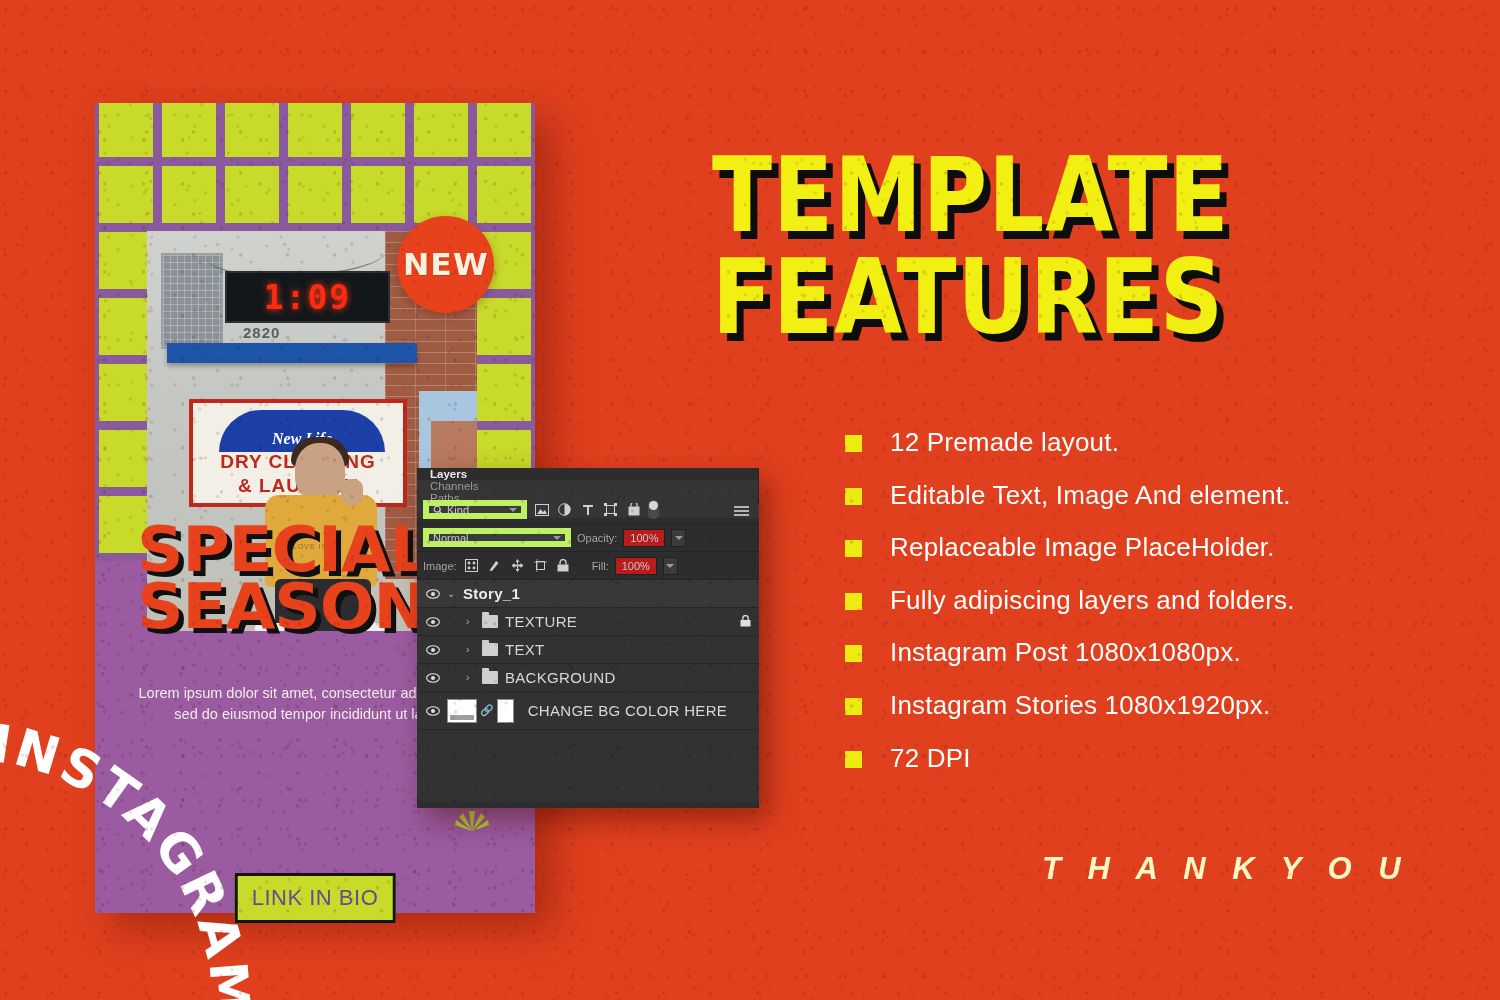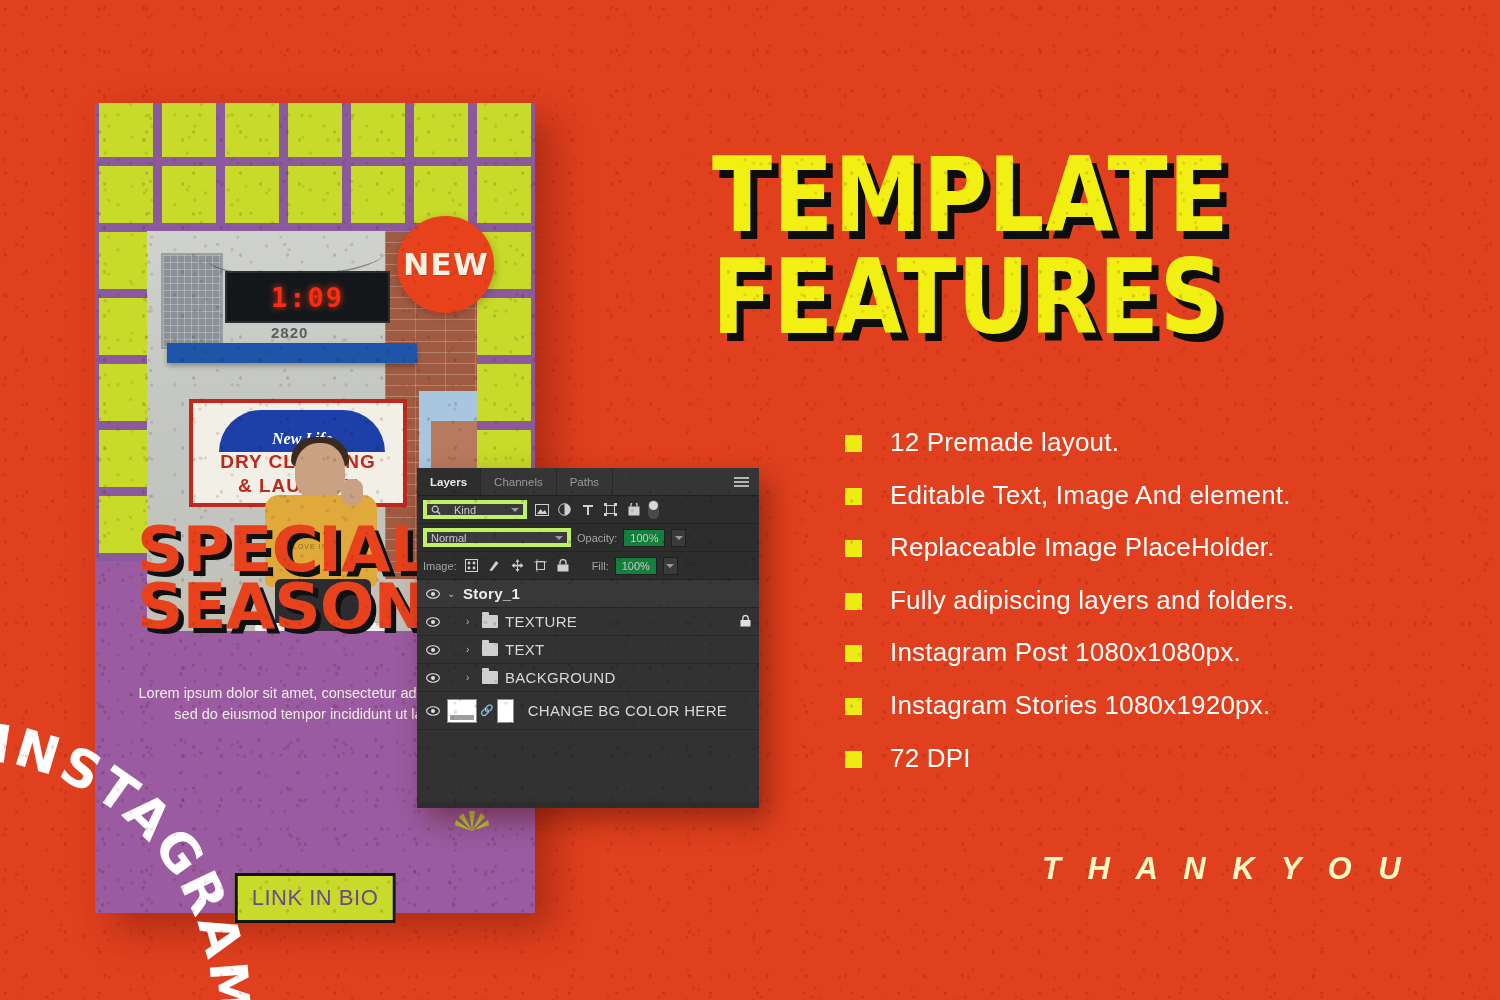--- a/index.html
+++ b/index.html
@@ -83,24 +83,24 @@
   .ph-window{ position:absolute; left:14px; top:22px; width:62px; height:96px; background:#8b9297;
               background-image:linear-gradient(to right,rgba(255,255,255,.25) 0 1px,transparent 1px),
                                linear-gradient(to bottom,rgba(255,255,255,.25) 0 1px,transparent 1px);
               background-size:7px 7px; border:2px solid #9aa0a2;}
   .ph-clock{
     position:absolute; left:78px; top:40px; width:165px; height:52px;
     background:#13171a; border:2px solid #2a2f33;
     display:flex; align-items:center; justify-content:center;
   }
   .ph-clock .digits{
-    font-family:"DejaVu Sans Mono", monospace; font-size:27px; letter-spacing:2px;
+    font-family:"DejaVu Sans Mono", monospace; font-size:33px; letter-spacing:2px;
     color:#ff2a12; text-shadow:0 0 7px rgba(255,60,20,.95); font-weight:bold;
   }
-  .ph-addr{ position:absolute; left:124px; top:93px; font-size:15px; font-weight:bold; color:#5b5f5c; letter-spacing:1px;}
+  .ph-addr{ position:absolute; left:96px; top:93px; font-size:15px; font-weight:bold; color:#5b5f5c; letter-spacing:1px;}
   .ph-wires{ position:absolute; left:60px; top:0; width:180px; height:46px;
              border-bottom:2px solid rgba(40,40,40,.45); border-radius:0 0 60% 40%; }
   .ph-awning{ position:absolute; left:20px; top:112px; width:250px; height:20px; background:#1f55a8;
               box-shadow:0 3px 5px rgba(0,0,0,.3); }
   .ph-sign{
     position:absolute; left:42px; top:168px; width:218px; height:108px;
     background:#f2efe6; border:4px solid #c0271d;
   }
   .ph-sign .arc{
     position:absolute; left:26px; top:7px; width:166px; height:42px;
@@ -165,41 +165,41 @@
     fill:#ffffff; font-family:"DejaVu Sans", sans-serif; font-weight:bold;
     font-size:52px; letter-spacing:3px;
   }
 
   
   .ps-panel{
     position:absolute; left:417px; top:468px; width:342px; height:340px; z-index:40;
     background:#2d2d2d; color:#c9c9c9; font-size:11px;
     box-shadow:10px 12px 26px rgba(70,8,0,.45);
   }
-  .ps-tabs{ display:flex; align-items:stretch; height:28px; background:#a16207; border-bottom:1px solid #202020;}
+  .ps-tabs{ display:flex; align-items:stretch; height:28px; background:#a16207; border-bottom:1px solid #202020;flex-direction:column;}
   .ps-tab{ padding:0 13px; display:flex; align-items:center; color:#9a9a9a; font-size:11.5px; background:#353535; border-right:1px solid #262626;}
   .ps-tab.active{ background:#2d2d2d; color:#e9e9e9; font-weight:bold;}
   .ps-tabfill{ flex:1; background:#353535; display:flex; align-items:center; justify-content:flex-end; padding-right:10px;}
   .ps-burger{ width:15px; }
   .ps-burger i{ display:block; height:2px; background:#b5b5b5; margin:2px 0;}
 
   .ps-row{ display:flex; align-items:center; height:28px; padding:0 6px; gap:6px; border-bottom:1px solid #242424;}
   .ps-select{
-    background:#3b3b3b; border:4px solid #bef264; height:19px; display:flex; align-items:center;
-    padding:0 4px; gap:13px; color:#c9c9c9; font-size:11px;
+    background:#3b3b3b; border:6px solid #bef264; height:19px; display:flex; align-items:center;
+    padding:0 4px; gap:4px; color:#c9c9c9; font-size:11px;
   }
   .ps-select.kind{ width:104px; justify-content:flex-start; }
   .ps-select.blend{ width:148px; }
   .caret{ margin-left:auto; width:0;height:0;border-left:4px solid transparent;border-right:4px solid transparent;border-top:4px solid #9a9a9a;}
   .ficon{ width:17px; height:17px; display:flex; align-items:center; justify-content:center; color:#cfcfcf; font-size:12px;}
   .ficon svg{ display:block; }
   .toggle-pill{ width:11px; height:19px; border-radius:6px; background:#4a4a4a; position:relative;}
   .toggle-pill::after{ content:""; position:absolute; left:1px; top:1px; width:9px; height:9px; border-radius:50%; background:#d8d8d8;}
   .lbl{ color:#a5a5a5; }
-  .numbox{ background:#15803d; border:1px solid #1f1f1f; height:18px; min-width:42px; display:flex; align-items:center; justify-content:center; color:#c9c9c9; font-size:11px;}
+  .numbox{ background:#b91c1c; border:1px solid #1f1f1f; height:18px; min-width:42px; display:flex; align-items:center; justify-content:center; color:#c9c9c9; font-size:11px;}
   .numcaret{ background:#3b3b3b; border:1px solid #1f1f1f; height:18px; width:15px; display:flex; align-items:center; justify-content:center;}
 
   .ps-layers{ }
   .ps-layer{ display:flex; align-items:center; height:28px; padding:0 8px; gap:7px; border-bottom:1px solid #272727; background:#323232;}
   .ps-layer.group-head{ background:#383838; }
   .eye{ width:15px; display:flex; align-items:center; justify-content:center;}
   .arrow{ width:9px; color:#b9b9b9; font-size:10px; }
   .folder{
     width:16px; height:13px; background:#cfcfcf; border-radius:1px; position:relative; flex:none;
   }

